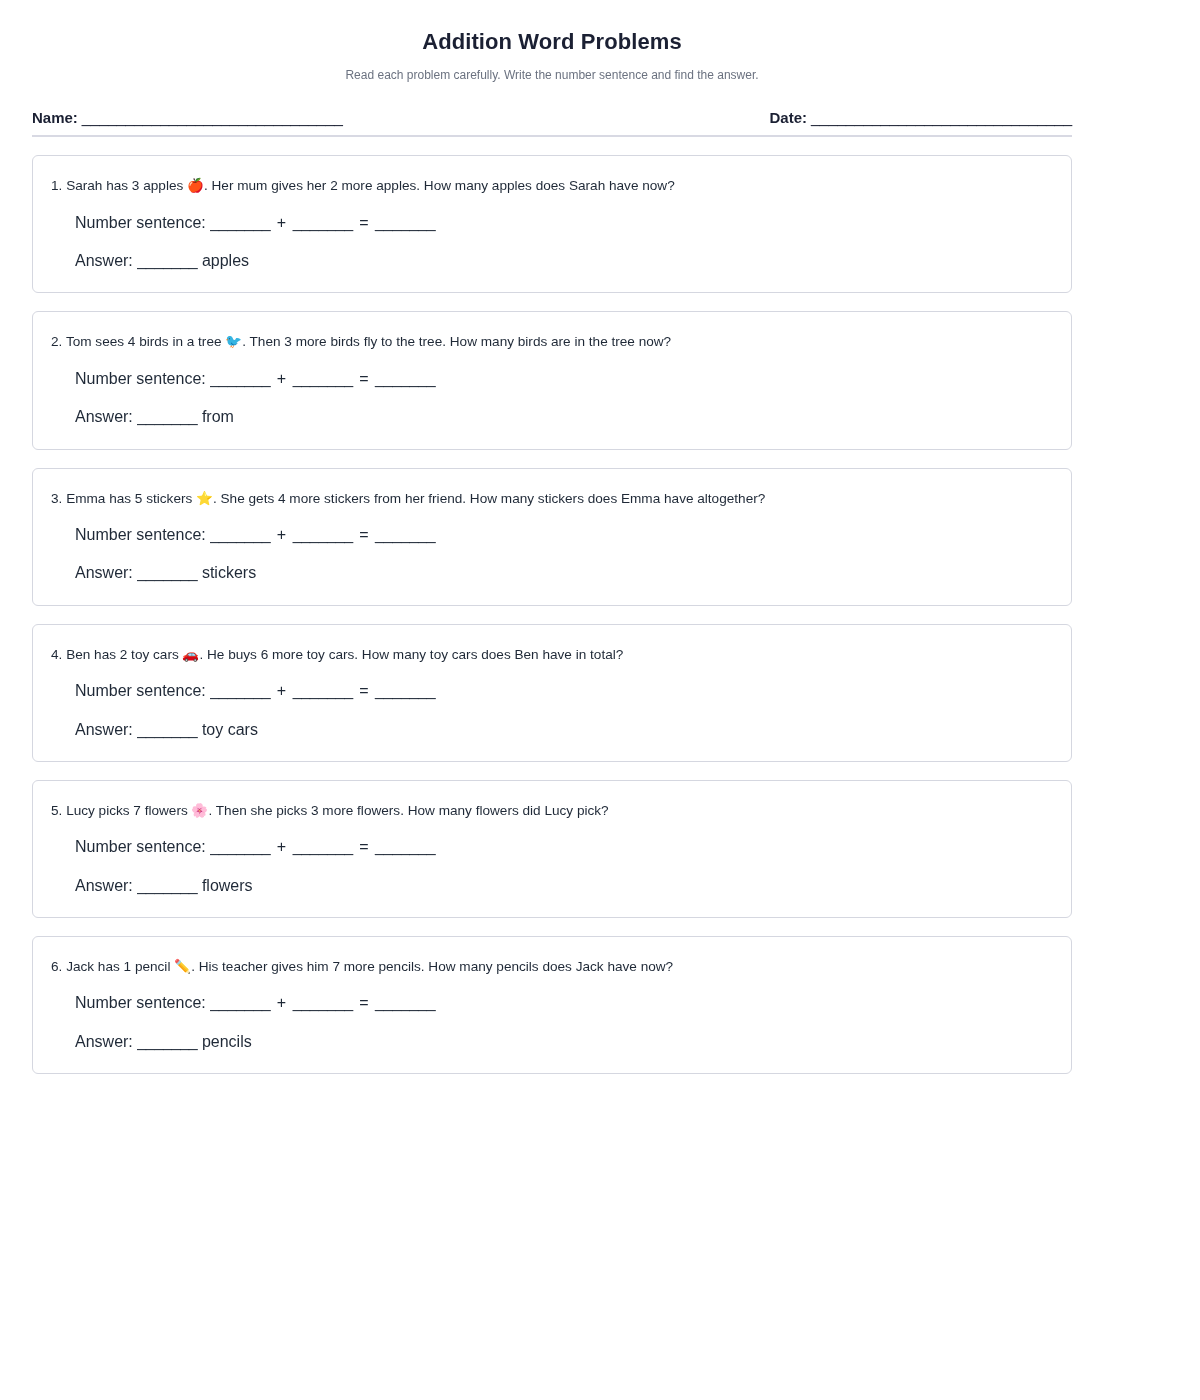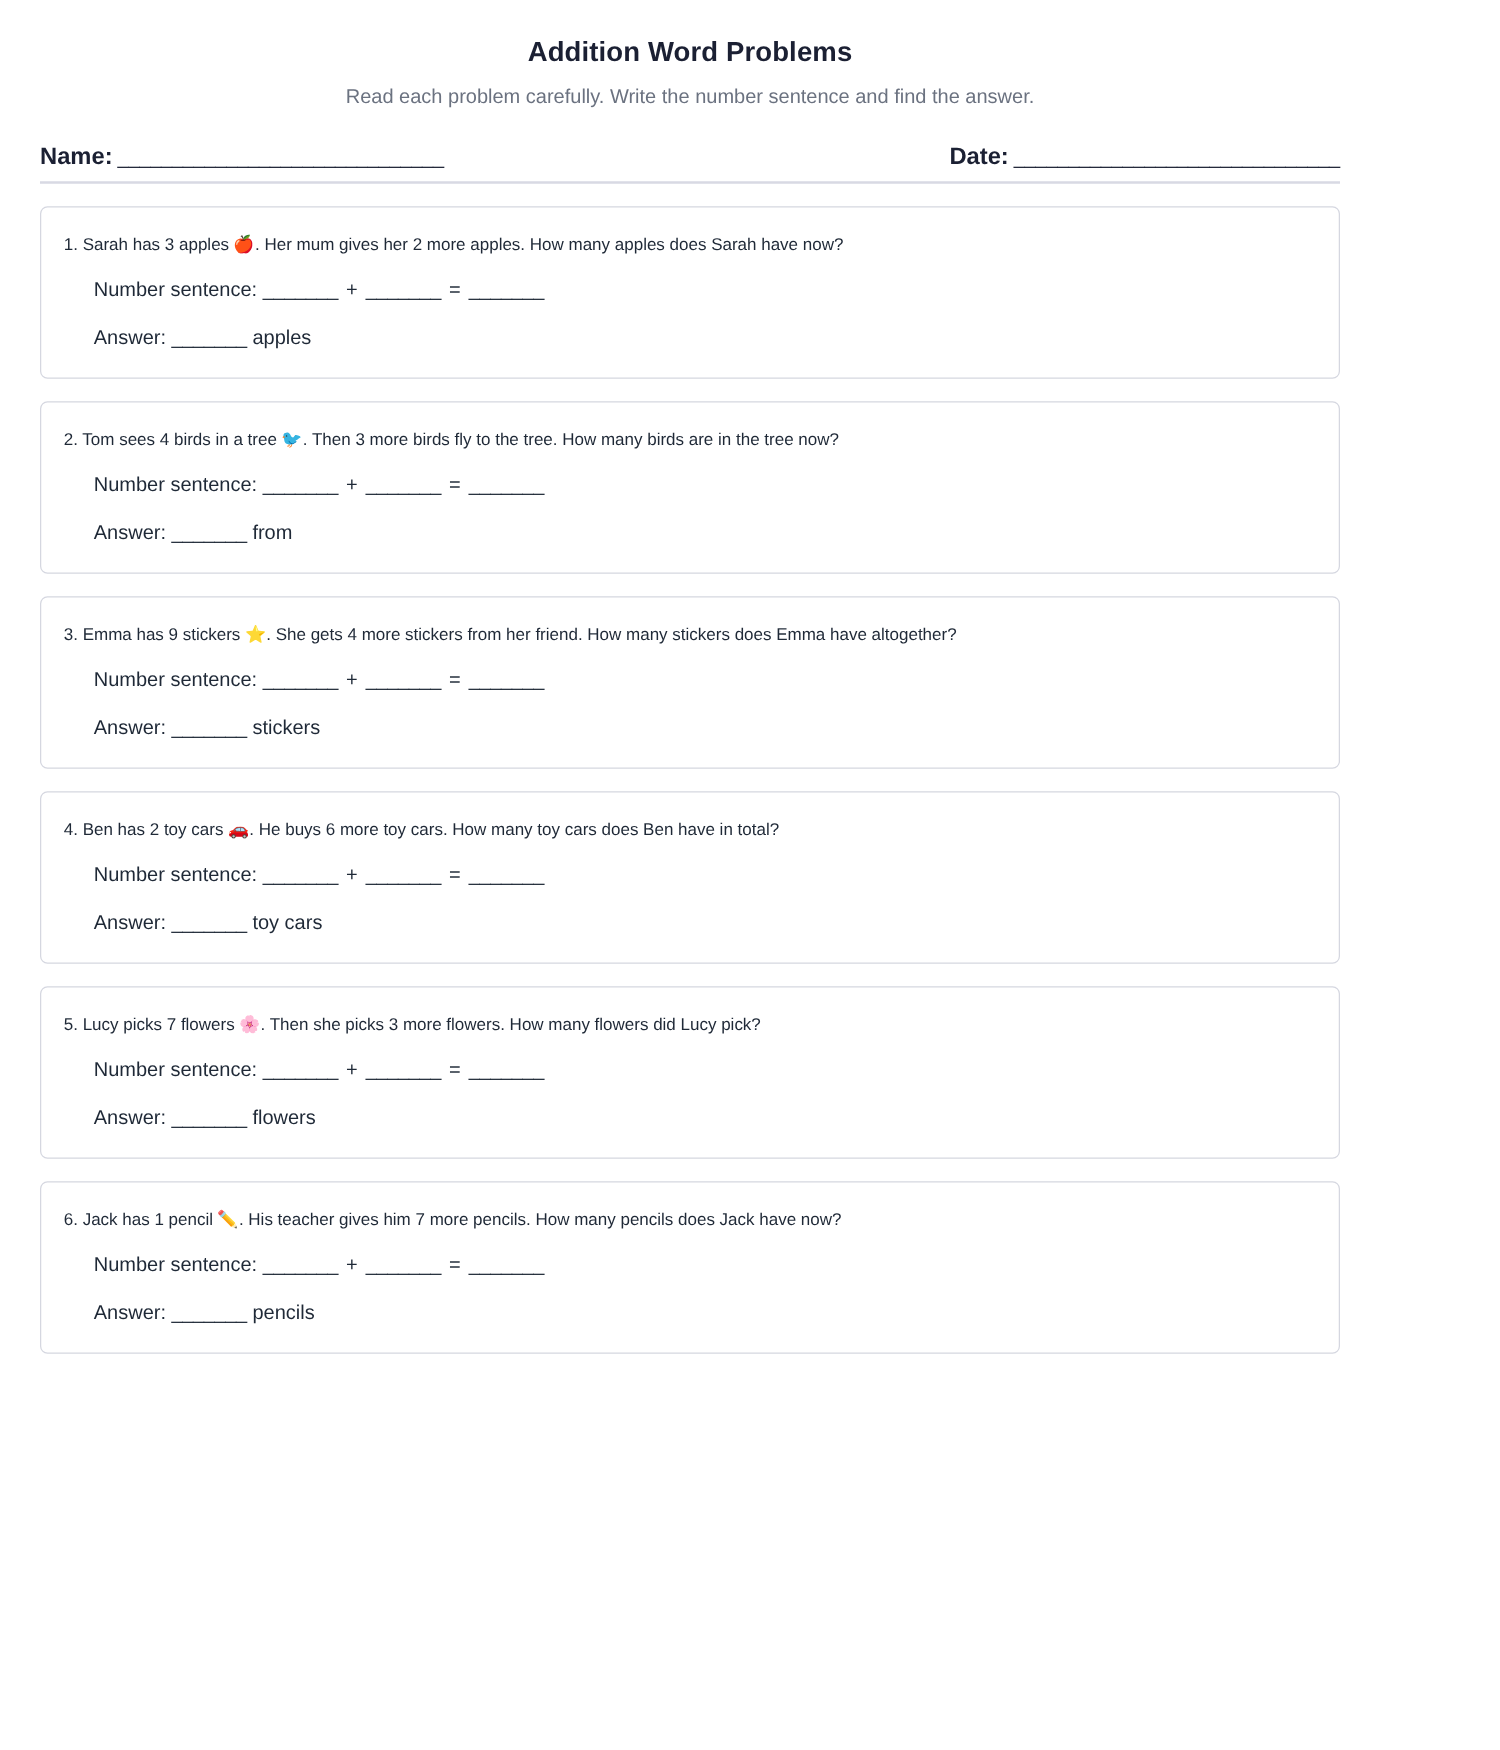--- a/index.html
+++ b/index.html
@@ -28,42 +28,42 @@
     text-align: center;
     font-size: 22px;
     font-weight: bold;
     color: #1b2033;
     letter-spacing: 0.1px;
     line-height: 1.3;
   }
   .worksheet-subtitle {
     margin: 10px 0 0 0;
     text-align: center;
-    font-size: 16px;
+    font-size: 12px;
     font-weight: normal;
     color: #6b7280;
     line-height: 1.4;
   }
   .meta-row {
     display: flex;
     justify-content: space-between;
     align-items: flex-end;
     margin-top: 26px;
     padding-bottom: 8px;
   }
   .meta-field {
     display: flex;
     align-items: baseline;
     font-size: 13.5px;
     color: #1b2033;
     white-space: nowrap;
   }
   .meta-label {
     font-weight: bold;
-    font-size: 19px;
+    font-size: 15px;
     color: #1b2033;
   }
   .meta-blank {
     font-size: 16px;
     letter-spacing: -0.2px;
     color: #1b2033;
     margin-left: 4px;
   }
   .meta-divider {
     height: 2px;
@@ -133,21 +133,21 @@
         <div class="problem-question"><span>1.</span> <span>Sarah has 3 apples</span> <span class="problem-emoji">🍎</span><span>. Her mum gives her 2 more apples. How many apples does Sarah have now?</span></div>
         <div class="problem-line"><span>Number sentence:</span> <span class="blank">_______</span> <span class="op">+</span> <span class="blank">_______</span> <span class="op">=</span> <span class="blank">_______</span></div>
         <div class="problem-line"><span>Answer:</span> <span class="blank">_______</span> <span>apples</span></div>
       </div>
       <div class="problem-card">
         <div class="problem-question"><span>2.</span> <span>Tom sees 4 birds in a tree</span> <span class="problem-emoji">🐦</span><span>. Then 3 more birds fly to the tree. How many birds are in the tree now?</span></div>
         <div class="problem-line"><span>Number sentence:</span> <span class="blank">_______</span> <span class="op">+</span> <span class="blank">_______</span> <span class="op">=</span> <span class="blank">_______</span></div>
         <div class="problem-line"><span>Answer:</span> <span class="blank">_______</span> <span>from</span></div>
       </div>
       <div class="problem-card">
-        <div class="problem-question"><span>3.</span> <span>Emma has 9 stickers</span> <span class="problem-emoji">⭐</span><span>. She gets 4 more stickers from her friend. How many stickers does Emma have altogether?</span></div>
+        <div class="problem-question"><span>3.</span> <span>Emma has 5 stickers</span> <span class="problem-emoji">⭐</span><span>. She gets 4 more stickers from her friend. How many stickers does Emma have altogether?</span></div>
         <div class="problem-line"><span>Number sentence:</span> <span class="blank">_______</span> <span class="op">+</span> <span class="blank">_______</span> <span class="op">=</span> <span class="blank">_______</span></div>
         <div class="problem-line"><span>Answer:</span> <span class="blank">_______</span> <span>stickers</span></div>
       </div>
       <div class="problem-card">
         <div class="problem-question"><span>4.</span> <span>Ben has 2 toy cars</span> <span class="problem-emoji">🚗</span><span>. He buys 6 more toy cars. How many toy cars does Ben have in total?</span></div>
         <div class="problem-line"><span>Number sentence:</span> <span class="blank">_______</span> <span class="op">+</span> <span class="blank">_______</span> <span class="op">=</span> <span class="blank">_______</span></div>
         <div class="problem-line"><span>Answer:</span> <span class="blank">_______</span> <span>toy cars</span></div>
       </div>
       <div class="problem-card">
         <div class="problem-question"><span>5.</span> <span>Lucy picks 7 flowers</span> <span class="problem-emoji">🌸</span><span>. Then she picks 3 more flowers. How many flowers did Lucy pick?</span></div>

